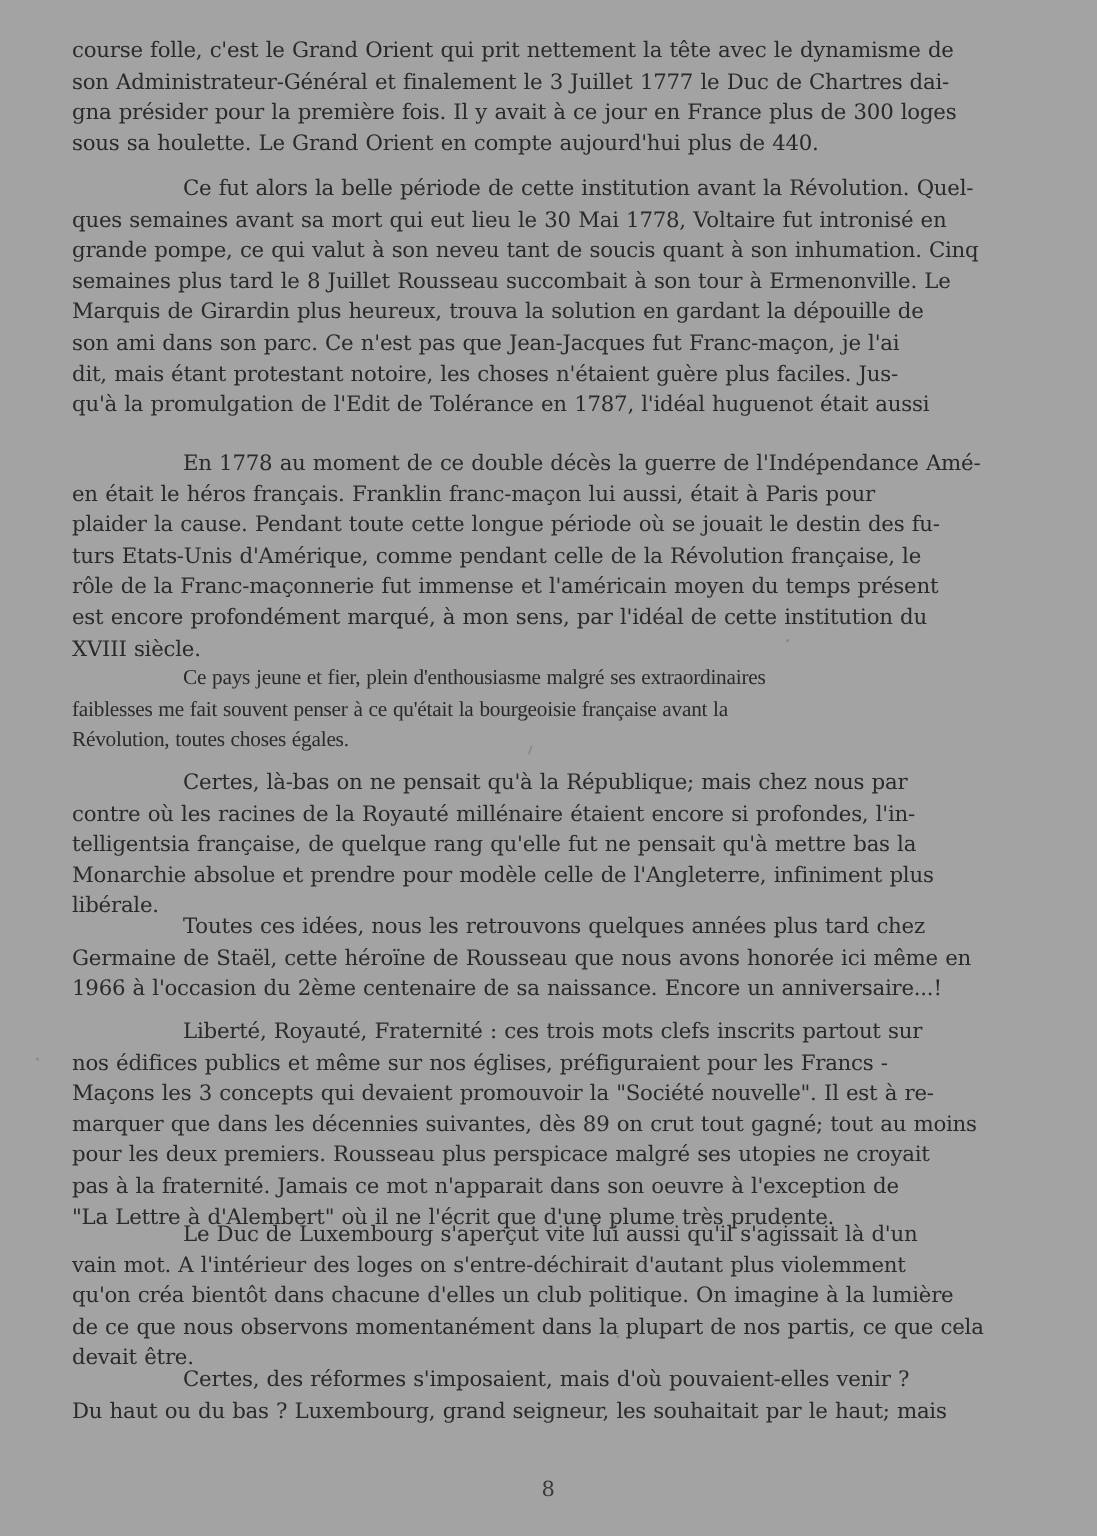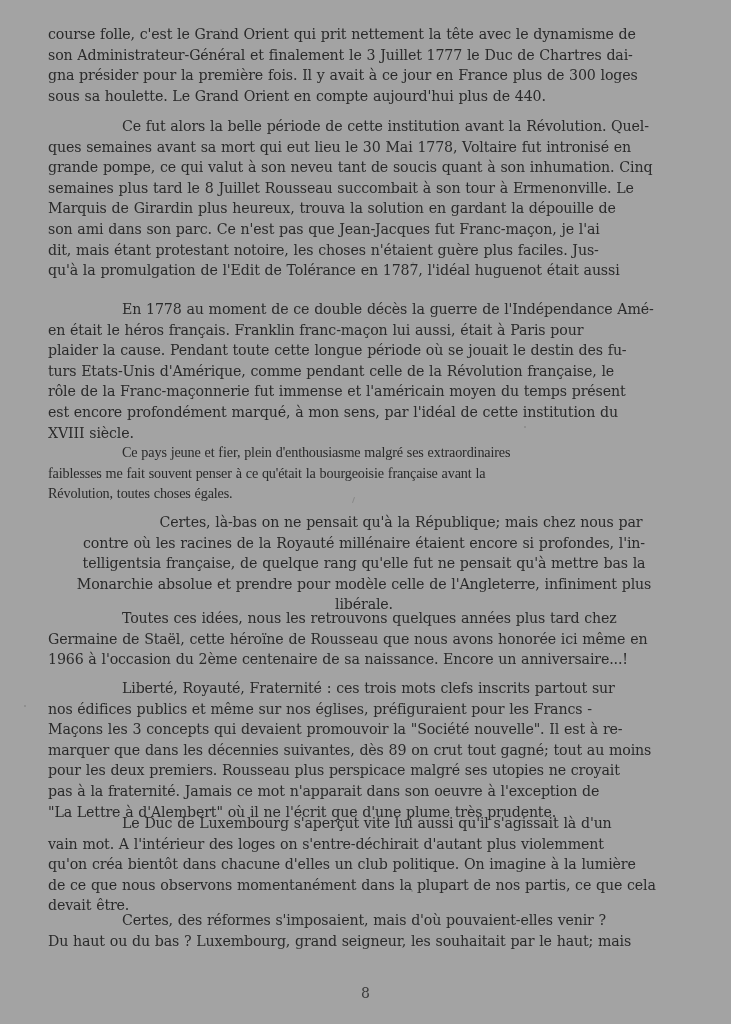--- a/index.html
+++ b/index.html
@@ -82,21 +82,21 @@
     <span class="line">est encore profondément marqué, à mon sens, par l'idéal de cette institution du</span>
     <span class="line">XVIII siècle.</span>
   </div>
 
   <div class="text-block" style="top:442px;font-family:Liberation Serif, serif;">
     <span class="line indent">Ce pays jeune et fier, plein d'enthousiasme malgré ses extraordinaires</span>
     <span class="line">faiblesses me fait souvent penser à ce qu'était la bourgeoisie française avant la</span>
     <span class="line">Révolution, toutes choses égales.</span>
   </div>
 
-  <div class="text-block" style="top:512px;text-align:center;">
+  <div class="text-block" style="top:512px;">
     <span class="line indent">Certes, là-bas on ne pensait qu'à la République; mais chez nous par</span>
     <span class="line">contre où les racines de la Royauté millénaire étaient encore si profondes, l'in-</span>
     <span class="line">telligentsia française, de quelque rang qu'elle fut ne pensait qu'à mettre bas la</span>
     <span class="line">Monarchie absolue et prendre pour modèle celle de l'Angleterre, infiniment plus</span>
     <span class="line">libérale.</span>
   </div>
 
   <div class="text-block" style="top:608px;">
     <span class="line indent">Toutes ces idées, nous les retrouvons quelques années plus tard chez</span>
     <span class="line">Germaine de Staël, cette héroïne de Rousseau que nous avons honorée ici même en</span>

